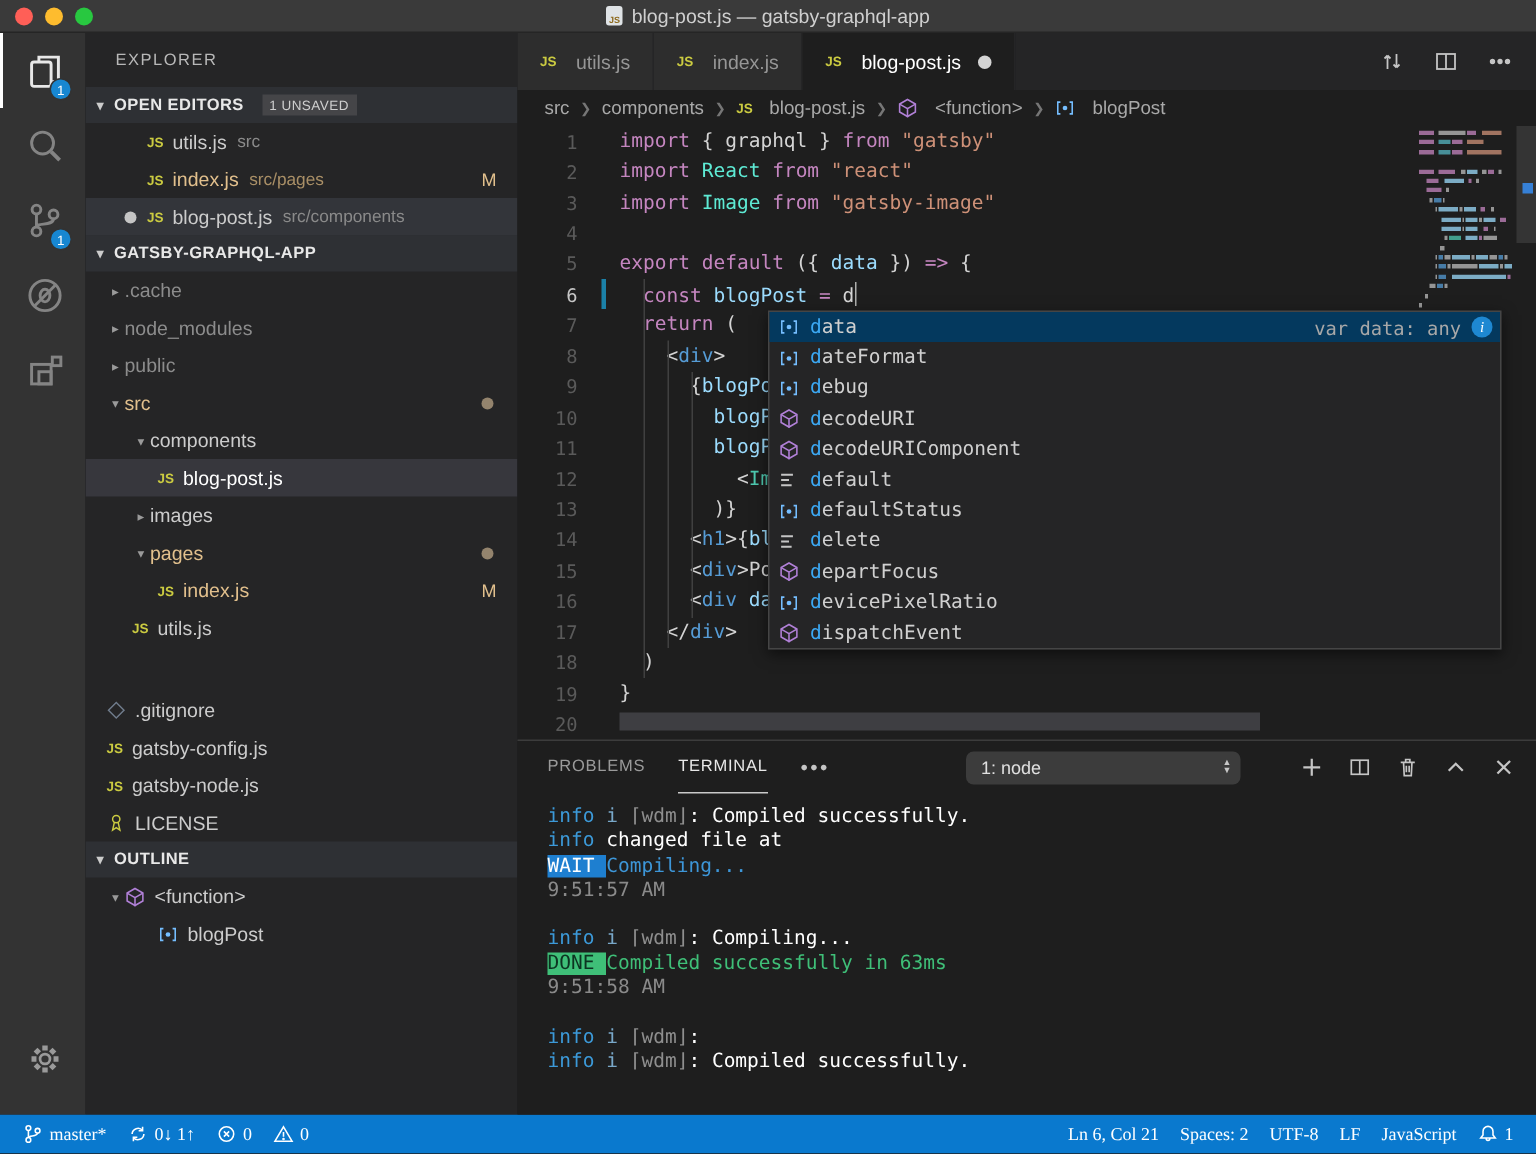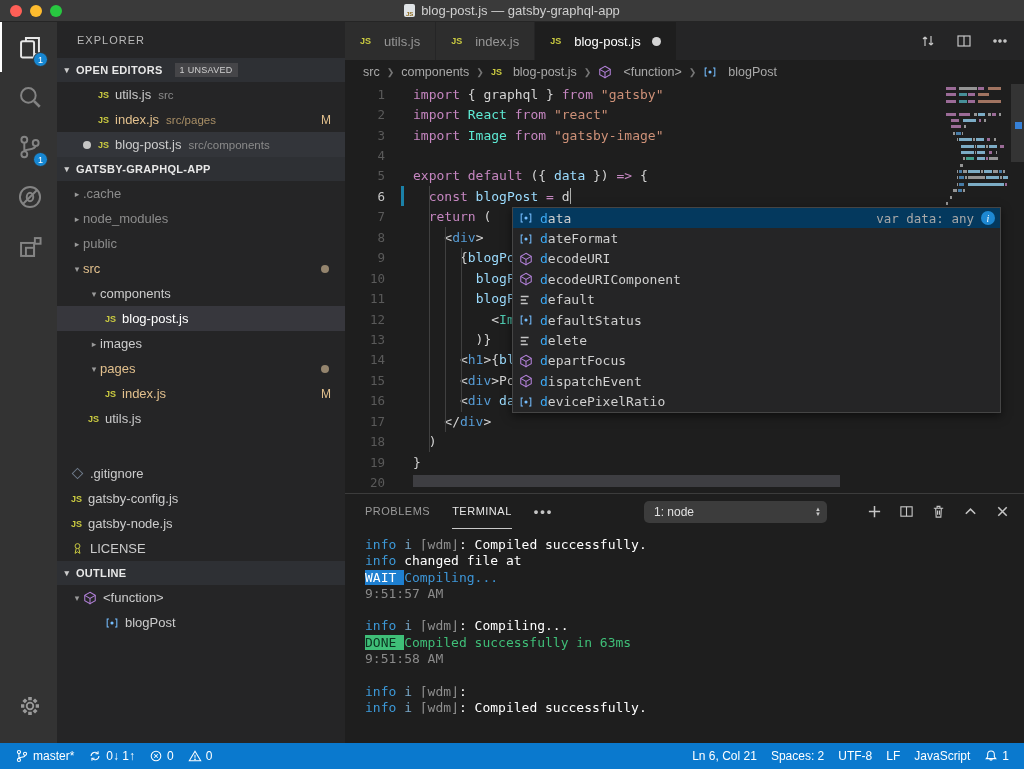--- a/index.html
+++ b/index.html
@@ -86,21 +86,21 @@
   .stepper{margin-left:auto;display:flex;flex-direction:column;line-height:5px;font-size:6px;color:#c8c8c8;}
   .p-actions{display:flex;gap:17px;align-items:center;margin-left:18px;}
   .term{flex:1;padding:8px 0 0 20px;font-family:"DejaVu Sans Mono",monospace;font-size:13px;line-height:16.3px;color:#d8d8d8;overflow:hidden;}
   .t-inf{color:#3C99D8}.t-ico{color:#79A8C9}.t-dim{color:#8e8e8e}.t-pl{color:#ffffff}
   .t-wb{background:#1E7FD0;color:#fff;}
   .t-wt{color:#3D96D8}
   .t-gb{background:#3FBF78;color:#0d3321;}
   .t-gt{color:#3FBF78}
   .t-time{color:#8a8a8a}
   
-  .statusbar{height:26px;background:#0A79CE;display:flex;align-items:center;color:#fff;font-size:12px;padding:0 8px;}
+  .statusbar{height:26px;background:#0A79CE;display:flex;align-items:center;color:#fff;font-size:12px;padding:0 8px;font-family:Liberation Serif, serif;}
   .st-item{display:flex;align-items:center;gap:4px;padding:0 7px;height:100%;}
   .st-right{margin-left:auto;display:flex;height:100%;}
   svg{display:block;}
 </style>
 </head>
 <body>
 
 <div class="titlebar">
   <div class="lights">
     <span class="light l-red"></span>
@@ -555,20 +555,29 @@
             <span class="sg-ico">
               <svg width="14" height="14" viewBox="0 0 16 16" fill="none" stroke="#75BEFF" stroke-width="1.2">
                 <path d="M4.5 3.5H2.5v9h2M11.5 3.5h2v9h-2"></path>
                 <circle cx="8" cy="8" r="1.8" fill="#75BEFF" stroke="none"></circle>
               </svg>
             </span>
             <span><span class="sg-match">d</span>ateFormat</span>
           </div>
           <div class="sg-row">
             <span class="sg-ico">
+              <svg width="14" height="14" viewBox="0 0 16 16" fill="none" stroke="#75BEFF" stroke-width="1.2">
+                <path d="M4.5 3.5H2.5v9h2M11.5 3.5h2v9h-2"></path>
+                <circle cx="8" cy="8" r="1.8" fill="#75BEFF" stroke="none"></circle>
+              </svg>
+            </span>
+            <span><span class="sg-match">d</span>ebug</span>
+          </div>
+          <div class="sg-row">
+            <span class="sg-ico">
               <svg width="14" height="14" viewBox="0 0 16 16" fill="none" stroke="#B180D7" stroke-width="1.2">
                 <path d="M8 1.5 14 5v6l-6 3.5L2 11V5z"></path>
                 <path d="M2 5l6 3.5L14 5M8 8.5V15"></path>
               </svg>
             </span>
             <span><span class="sg-match">d</span>ecodeURI</span>
           </div>
           <div class="sg-row">
             <span class="sg-ico">
               <svg width="14" height="14" viewBox="0 0 16 16" fill="none" stroke="#B180D7" stroke-width="1.2">
@@ -607,35 +616,35 @@
             <span class="sg-ico">
               <svg width="14" height="14" viewBox="0 0 16 16" fill="none" stroke="#B180D7" stroke-width="1.2">
                 <path d="M8 1.5 14 5v6l-6 3.5L2 11V5z"></path>
                 <path d="M2 5l6 3.5L14 5M8 8.5V15"></path>
               </svg>
             </span>
             <span><span class="sg-match">d</span>epartFocus</span>
           </div>
           <div class="sg-row">
             <span class="sg-ico">
+              <svg width="14" height="14" viewBox="0 0 16 16" fill="none" stroke="#75BEFF" stroke-width="1.2">
+                <path d="M4.5 3.5H2.5v9h2M11.5 3.5h2v9h-2"></path>
+                <circle cx="8" cy="8" r="1.8" fill="#75BEFF" stroke="none"></circle>
+              </svg>
+            </span>
+            <span><span class="sg-match">d</span>evicePixelRatio</span>
+          </div>
+          <div class="sg-row">
+            <span class="sg-ico">
               <svg width="14" height="14" viewBox="0 0 16 16" fill="none" stroke="#B180D7" stroke-width="1.2">
                 <path d="M8 1.5 14 5v6l-6 3.5L2 11V5z"></path>
                 <path d="M2 5l6 3.5L14 5M8 8.5V15"></path>
               </svg>
             </span>
             <span><span class="sg-match">d</span>ispatchEvent</span>
-          </div>
-          <div class="sg-row">
-            <span class="sg-ico">
-              <svg width="14" height="14" viewBox="0 0 16 16" fill="none" stroke="#75BEFF" stroke-width="1.2">
-                <path d="M4.5 3.5H2.5v9h2M11.5 3.5h2v9h-2"></path>
-                <circle cx="8" cy="8" r="1.8" fill="#75BEFF" stroke="none"></circle>
-              </svg>
-            </span>
-            <span><span class="sg-match">d</span>evicePixelRatio</span>
           </div>
         </div>
     </div>
     <div class="panel">
       <div class="panel-header" id="panel-header">
           <div class="p-tab">PROBLEMS</div>
           <div class="p-tab active">TERMINAL</div>
           <div class="p-more">•••</div>
           <div class="p-select">
             <span>1: node</span>

